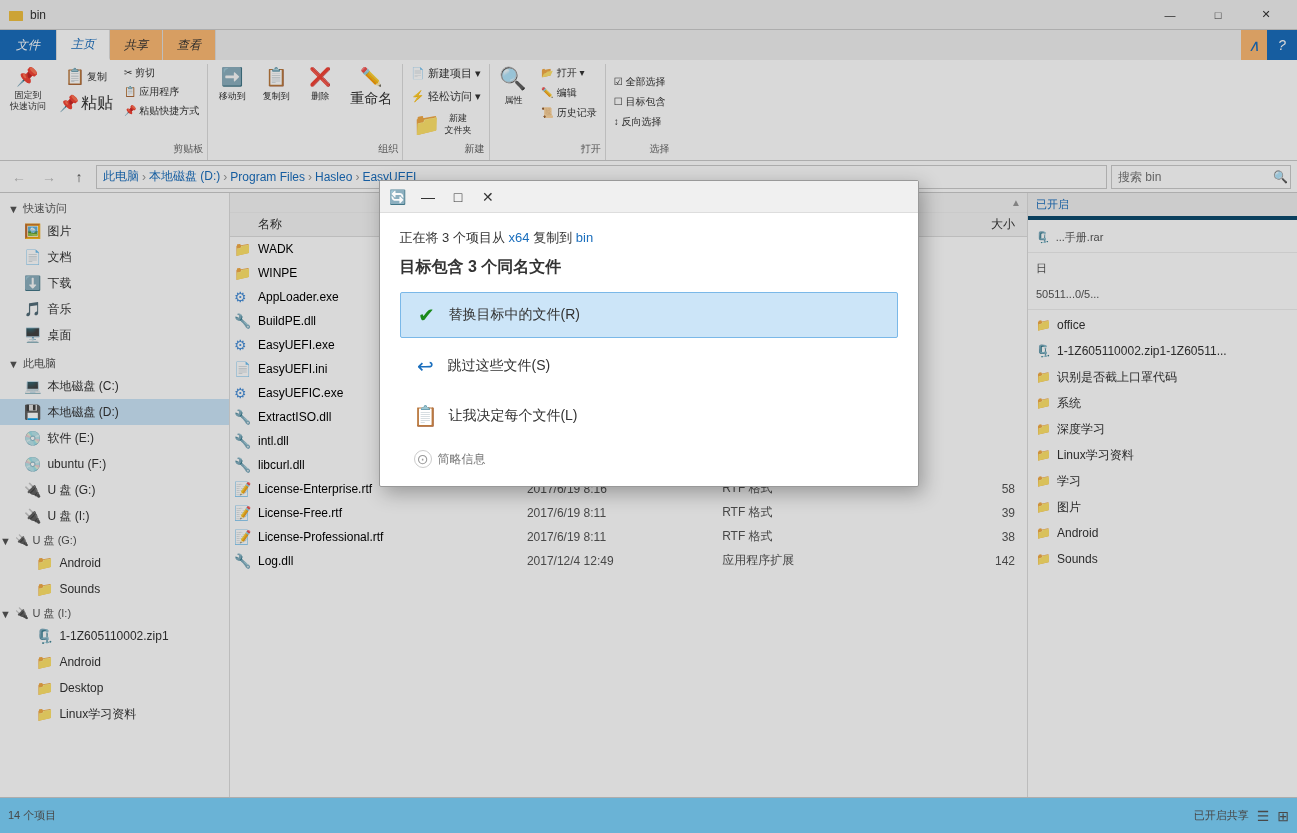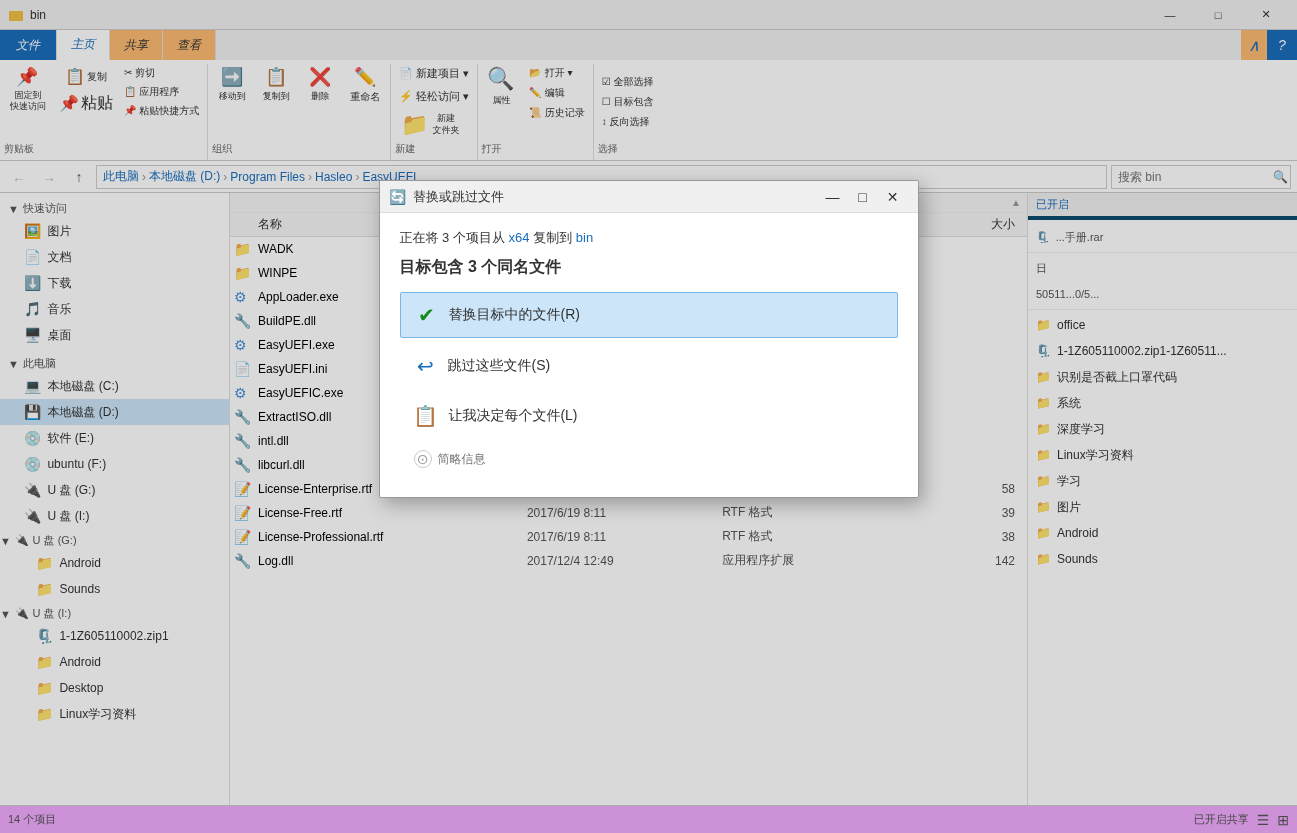--- a/index.html
+++ b/index.html
@@ -83,21 +83,21 @@
       padding: 0 4px 2px 4px;
       min-width: 60px;
     }
     .ribbon-group-content {
       display: flex;
       flex: 1;
       align-items: flex-start;
       gap: 2px;
     }
     .ribbon-group-label {
-      text-align: left;
+      text-align: right;
       font-size: 10px;
       color: #666;
       padding: 2px 0;
     }
     .ribbon-btn {
       display: flex;
       flex-direction: column;
       align-items: center;
       justify-content: center;
       padding: 2px 6px;
@@ -263,22 +263,22 @@
       padding: 3px 8px;
       height: 26px;
       font-size: 12px;
       color: #333;
       gap: 6px;
       cursor: pointer;
     }
 
     
     .status-bar {
-      height: 28px;
-      background: #f0abfc;
+      height: 36px;
+      background: #7dd3fc;
       border-top: 1px solid #ccc;
       display: flex;
       align-items: center;
       padding: 0 8px;
       font-size: 11px;
       color: #555;
       justify-content: space-between;
     }
 
     
@@ -321,21 +321,21 @@
       display: flex; gap: 0;
     }
     .dialog-btn-ctrl {
       width: 30px; height: 24px;
       display: flex; align-items: center; justify-content: center;
       cursor: pointer;
       font-size: 14px; color: #333;
       border: none; background: transparent;
     }
     .dialog-body {
-      padding: 16px 20px 23px 20px;
+      padding: 16px 20px 12px 20px;
       border-radius: 23px;
     }
     .dialog-copy-info {
       font-size: 13px;
       color: #333;
       margin-bottom: 10px;
     }
     .dialog-copy-info a { color: #1a6ebd; text-decoration: none; }
     .dialog-subtitle {
       font-size: 16px;
@@ -458,21 +458,21 @@
           <div class="ribbon-btn">
             <span style="font-size:18px;">📋</span>
             <span style="font-size:9px;">复制到</span>
           </div>
           <div class="ribbon-btn">
             <span style="font-size:18px;">❌</span>
             <span style="font-size:9px;">删除</span>
           </div>
           <div class="ribbon-btn">
             <span style="font-size:18px;">✏️</span>
-            <span style="font-size:10px;font-family:Liberation Mono, monospace;">重命名</span>
+            <span style="font-size:14px;font-family:Liberation Mono, monospace;">重命名</span>
           </div>
         </div>
         <div class="ribbon-group-label">组织</div>
       </div>
 
       <div class="ribbon-group">
         <div class="ribbon-group-content" style="gap:4px;flex-direction:column;justify-content:center;">
           <div class="ribbon-btn-small" style="font-size:11px;">📄 新建项目 ▾</div>
           <div class="ribbon-btn-small" style="font-size:11px;text-align:center;">⚡ 轻松访问 ▾</div>
           <div class="ribbon-btn" style="flex-direction:row;gap:4px;">
@@ -843,21 +843,20 @@
         <span style="cursor:pointer;font-size:14px;">⊞</span>
       </div>
     </div>
   </div>
 
   <div class="dialog-overlay">
     <div class="dialog">
 
       <div class="dialog-title-bar">
         <span class="dialog-title-icon">🔄</span>
-        <span class="dialog-title-text">替换或跳过文件</span>
         <div class="dialog-controls">
           <button class="dialog-btn-ctrl">—</button>
           <button class="dialog-btn-ctrl">□</button>
           <button class="dialog-btn-ctrl close-btn">✕</button>
         </div>
       </div>
 
       <div class="dialog-body">
         <div class="dialog-copy-info">
           <span>正在将 3 个项目从</span>

